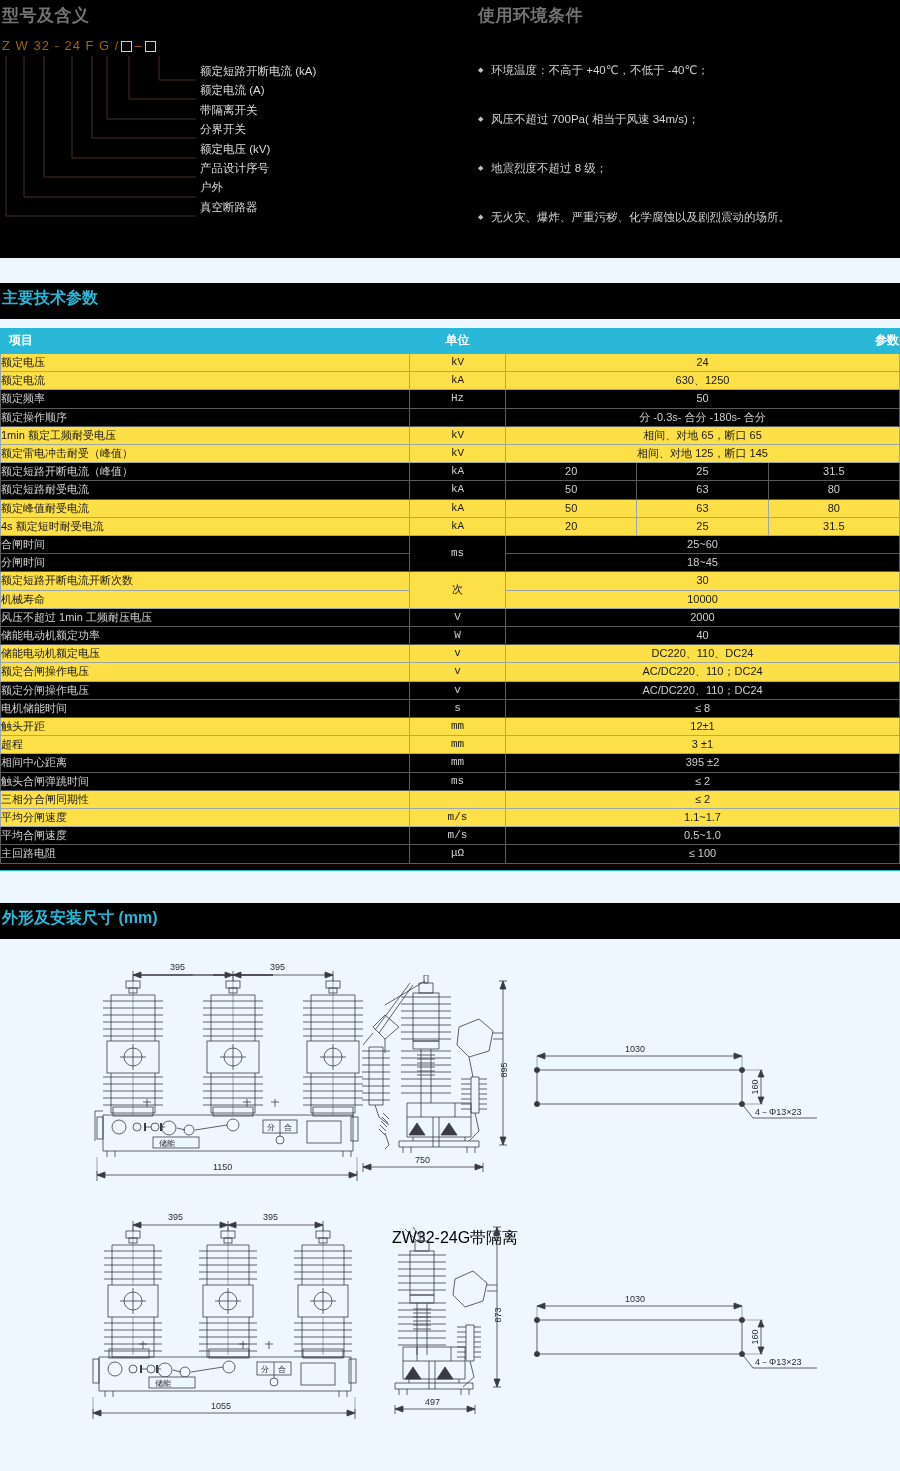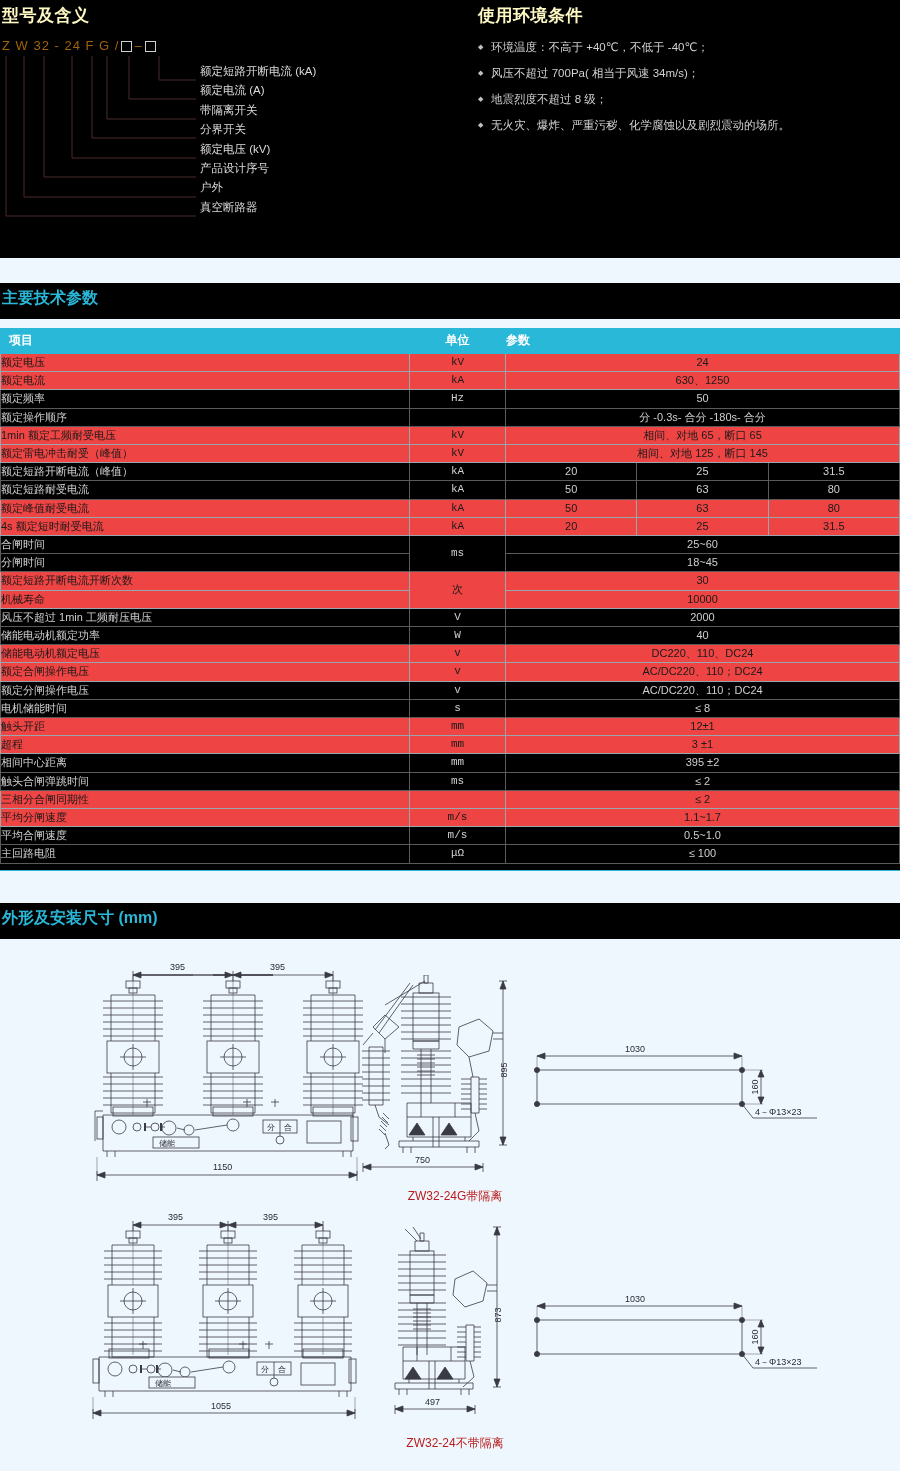--- a/index.html
+++ b/index.html
@@ -10,21 +10,21 @@
     color:#1a1a1a;
     overflow:hidden;
     position:relative;
   }
   
   .top-band{
     position:absolute;left:0;top:0;width:900px;height:258px;
     background:#000;
   }
   .sec-title{
-    color:#fef9c3;font-size:17px;font-weight:bold;letter-spacing:.5px;
+    color:#737373;font-size:17px;font-weight:bold;letter-spacing:.5px;
   }
   .model-title{position:absolute;left:2px;top:4px;}
   .env-title{position:absolute;left:478px;top:4px;}
 
   
   .model-code{
     position:absolute;left:2px;top:38px;
     color:#a16207;font-size:13px;letter-spacing:1px;white-space:nowrap;
   }
   .model-code .sq{
@@ -34,21 +34,21 @@
   .leader-svg{position:absolute;left:0;top:50px;}
   .model-labels{position:absolute;left:200px;top:62px;}
   .model-labels div{
     color:#dcdcdc;font-size:11.5px;height:19.4px;line-height:19.4px;white-space:nowrap;
   }
 
   
   .env-list{position:absolute;left:478px;top:34px;width:420px;}
   .env-list li{
     list-style:none;color:#d2d2d2;font-size:11.5px;line-height:26px;
-    white-space:nowrap;position:relative;padding-left:13px;
+    white-space:nowrap;position:relative;padding-left:13px;margin-top:23px;
   }
   .env-list li:before{
     content:"\25C6";position:absolute;left:0;top:0;font-size:7px;color:#bfbfbf;
   }
   .env-list{padding:0;margin:0;}
 
   
   .head-bar{
     position:absolute;left:0;width:900px;height:36px;background:#000;
   }
@@ -65,37 +65,37 @@
   table.spec td,table.spec th{
     padding:0;height:17.2px;line-height:17.2px;vertical-align:middle;
     border:1px solid #9aa6ad;
   }
   table.spec thead th{
     background:#29b8d8;color:#fff;font-size:12px;font-weight:bold;height:24px;
     border:1px solid #29b8d8;
   }
   thead th.c-item{text-align:left;padding-left:8px;border-right:1px solid #7fd4e8;}
   thead th.c-unit{text-align:center;border-right:1px solid #7fd4e8;}
-  thead th.c-val{text-align:left;}
+  thead th.c-val{text-align:right;}
   .c-item{width:400px;text-align:left;padding-left:8px;}
   .c-unit{width:95px;text-align:center;}
   .c-val{text-align:center;}
-  tr.lt{background:#ef4444;color:#1a1a1a;}
+  tr.lt{background:#fde047;color:#1a1a1a;}
   tr.dk{background:#000;color:#cfcfcf;}
   tr.dk td{border-color:#5a5a5a;}
   td.unit-merge{vertical-align:middle;font-family:Liberation Mono, monospace;}
   .tbl-bottom{
     position:absolute;left:0;width:900px;height:6px;background:#000;
     border-bottom:1px solid #29b8d8;
   }
 
   
   .dims{position:absolute;left:0;top:940px;width:900px;height:531px;}
   .dwg-cap{
-    position:absolute;font-size:12px;color:#b91c1c;text-align:center;white-space:nowrap;
+    position:absolute;font-size:16px;color:#000000;text-align:center;white-space:nowrap;margin-top:40px;
   }
   svg{display:block;}
   .ln{stroke:#3a3a46;stroke-width:.8;fill:none;}
   .ln-thin{stroke:#51515c;stroke-width:.5;fill:none;}
   .dimtxt{font-family:"Liberation Sans",sans-serif;font-size:9px;fill:#2a2a33;}
 </style>
 </head>
 <body>
 
 <div class="top-band">

